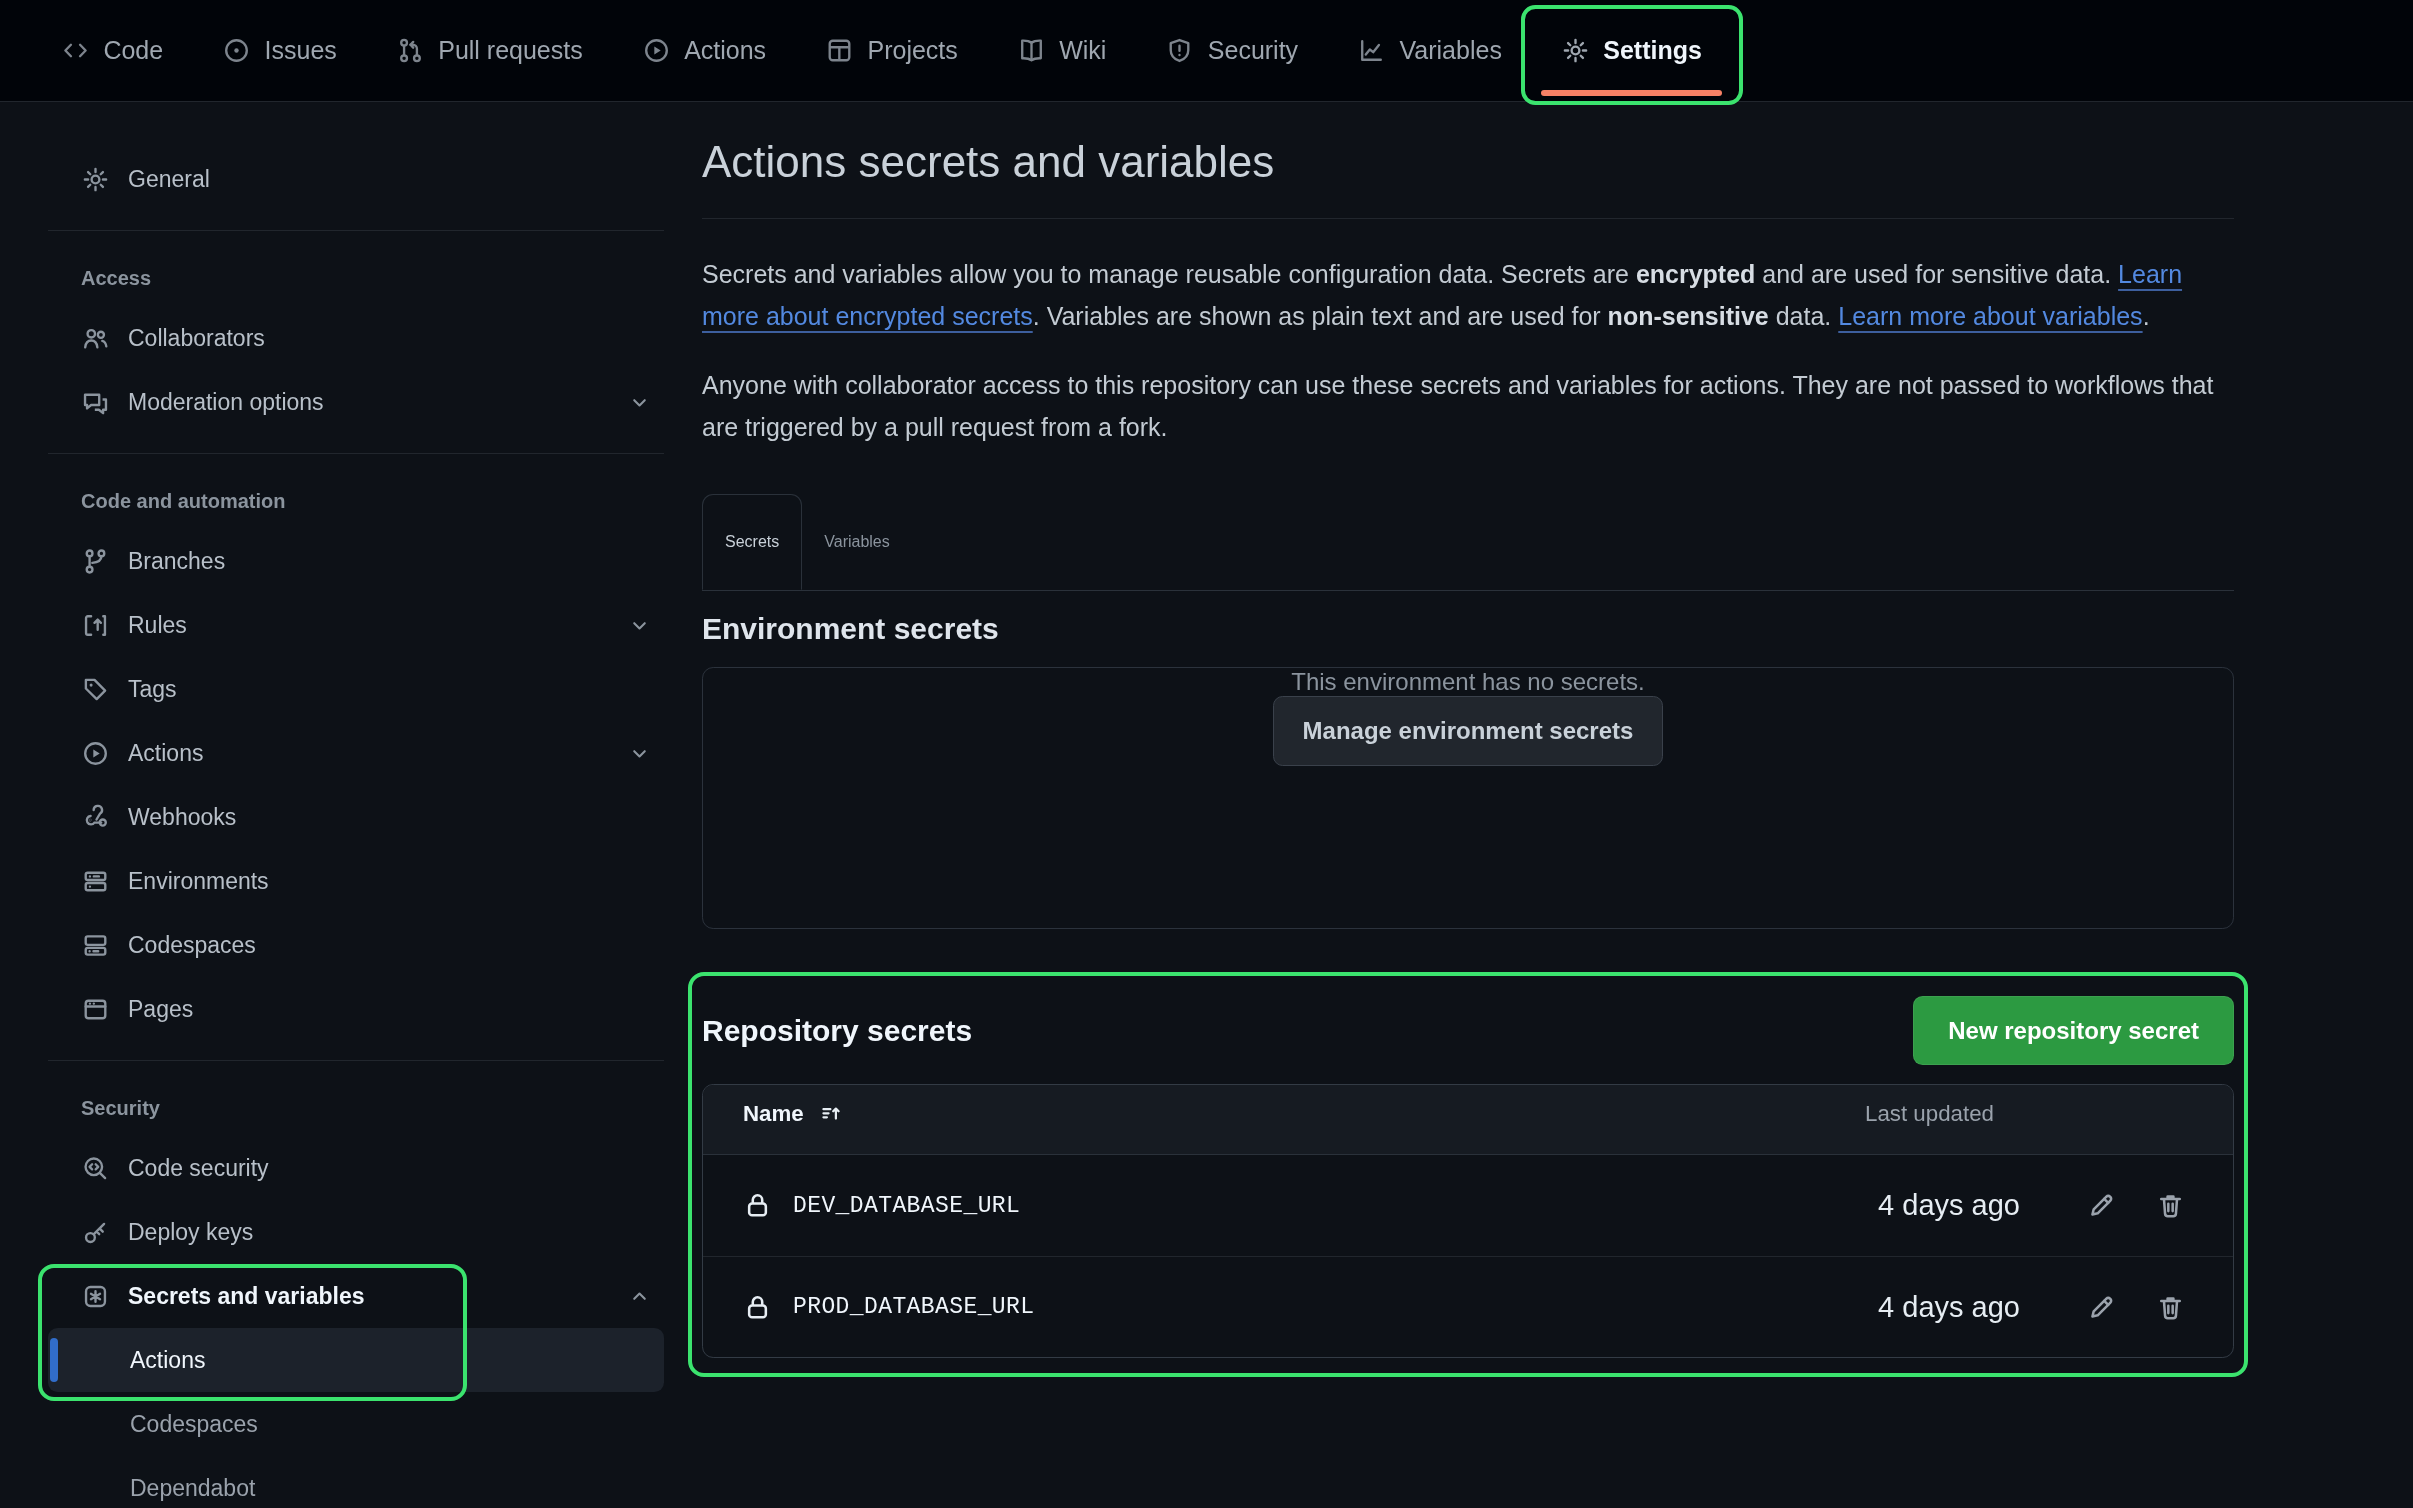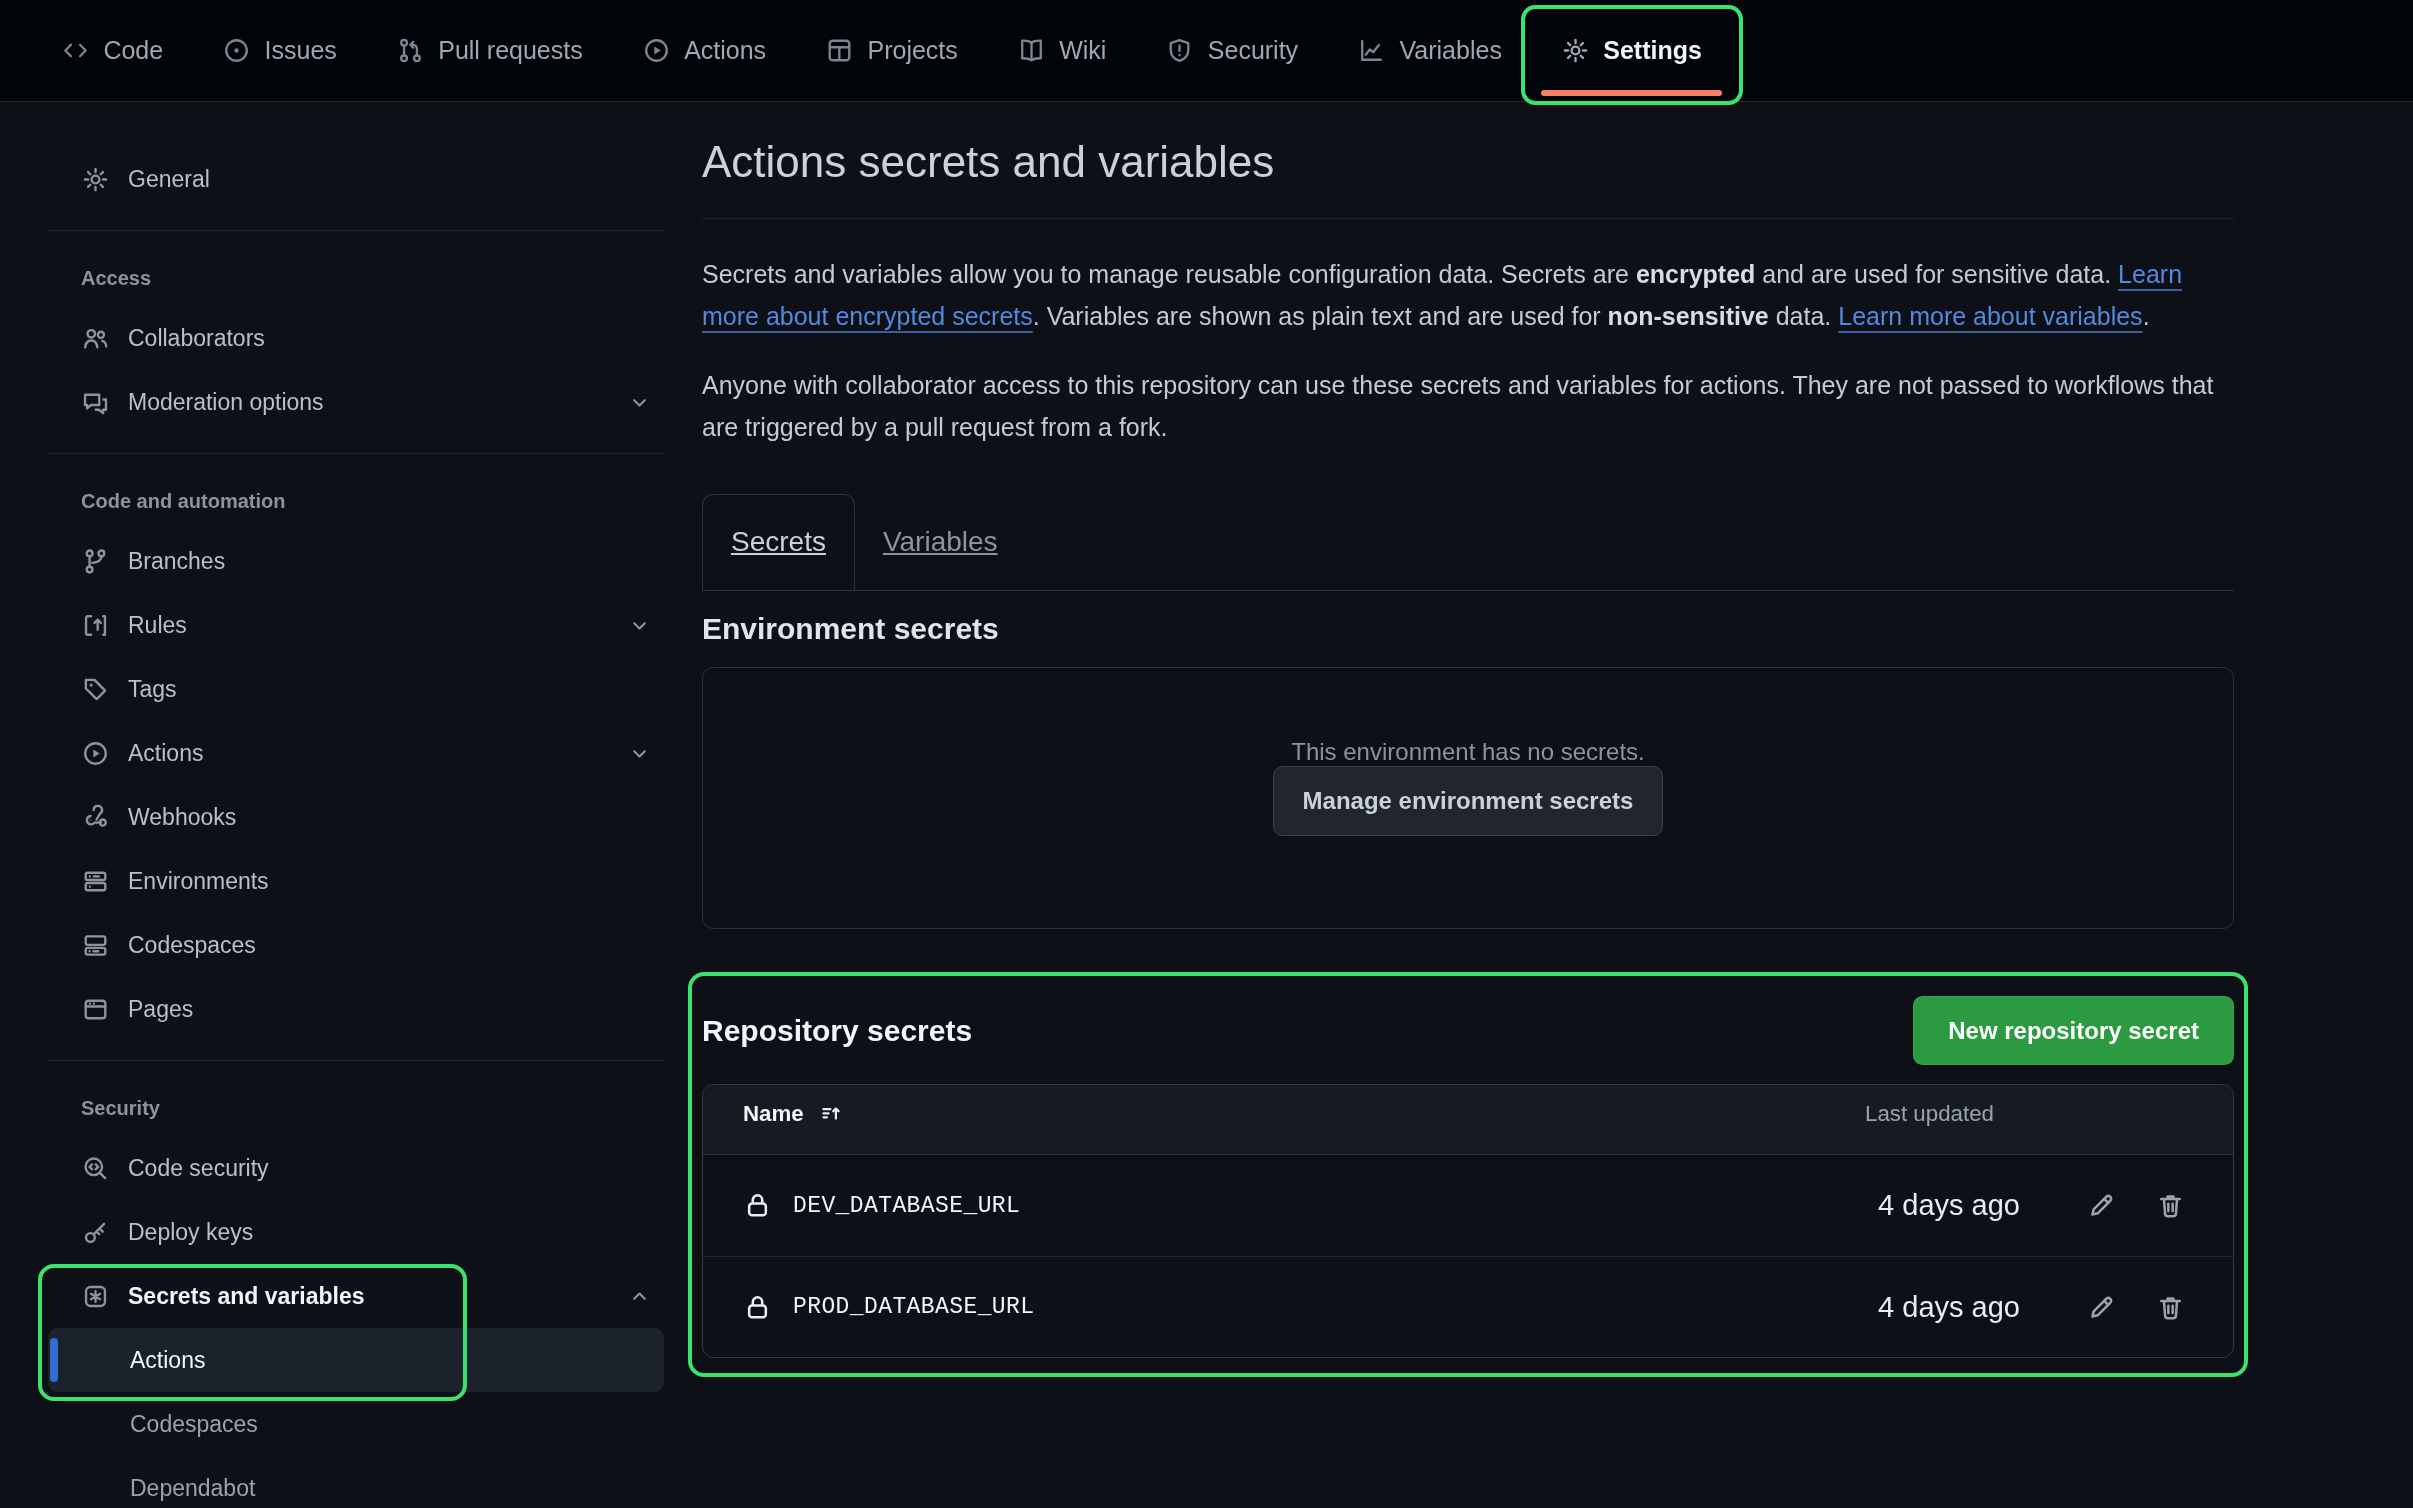--- a/index.html
+++ b/index.html
@@ -72,35 +72,35 @@
   .intro, .note { margin-top:34px; font-size:25px; line-height:42px; color:#c3cbd3; width:1516px; }
   .note { margin-top:27px; }
   .intro strong, .note strong { color:#d7dde4; }
   a.link {
     color:#5389e0; text-decoration:underline; text-underline-offset:6.4px;
     text-decoration-thickness:1.6px; text-decoration-color:#3d5f9e; cursor:pointer;
   }
 
   .tabnav { margin-top:46px; display:flex; border-bottom:1.6px solid #2a313a; }
   .tab {
-    height:96px; display:flex; align-items:center; padding:0 28px;
-    font-size:28px; color:#8b949e; cursor:pointer;text-decoration:underline;
+    height:96px; display:flex; align-items:center; padding:0 22px;
+    font-size:16px; color:#8b949e; cursor:pointer;
   }
   .tab.active {
     border:1.6px solid #2a313a; border-bottom-color:#0d1117; margin-bottom:-1.6px;
     border-radius:11.2px 11.2px 0 0; color:#c9d1d9; background:#0d1117;
   }
 
   .section-heading { margin-top:21px; font-size:30px; font-weight:bold; color:#dfe5ec; }
   .env-box {
     margin-top:21px; height:262px;
     border:1.6px solid #2b323c; border-radius:11.2px;
     display:flex; flex-direction:column; align-items:center;
   }
-  .env-empty { margin-top:70px; font-size:24px; color:#8b949e; }
+  .env-empty { font-size:24px; color:#8b949e; }
   .btn-secondary {
     height:70px; padding:0 29px;
     display:flex; align-items:center;
     background:#21262d; border:1.6px solid #3a414b; border-radius:9.6px;
     font-size:24px; font-weight:bold; color:#c9d1d9;
     font-family:"Liberation Sans", sans-serif; cursor:pointer;
   }
 
   .repo-section { position:relative; margin-top:67px; }
   .repo-section::before {

